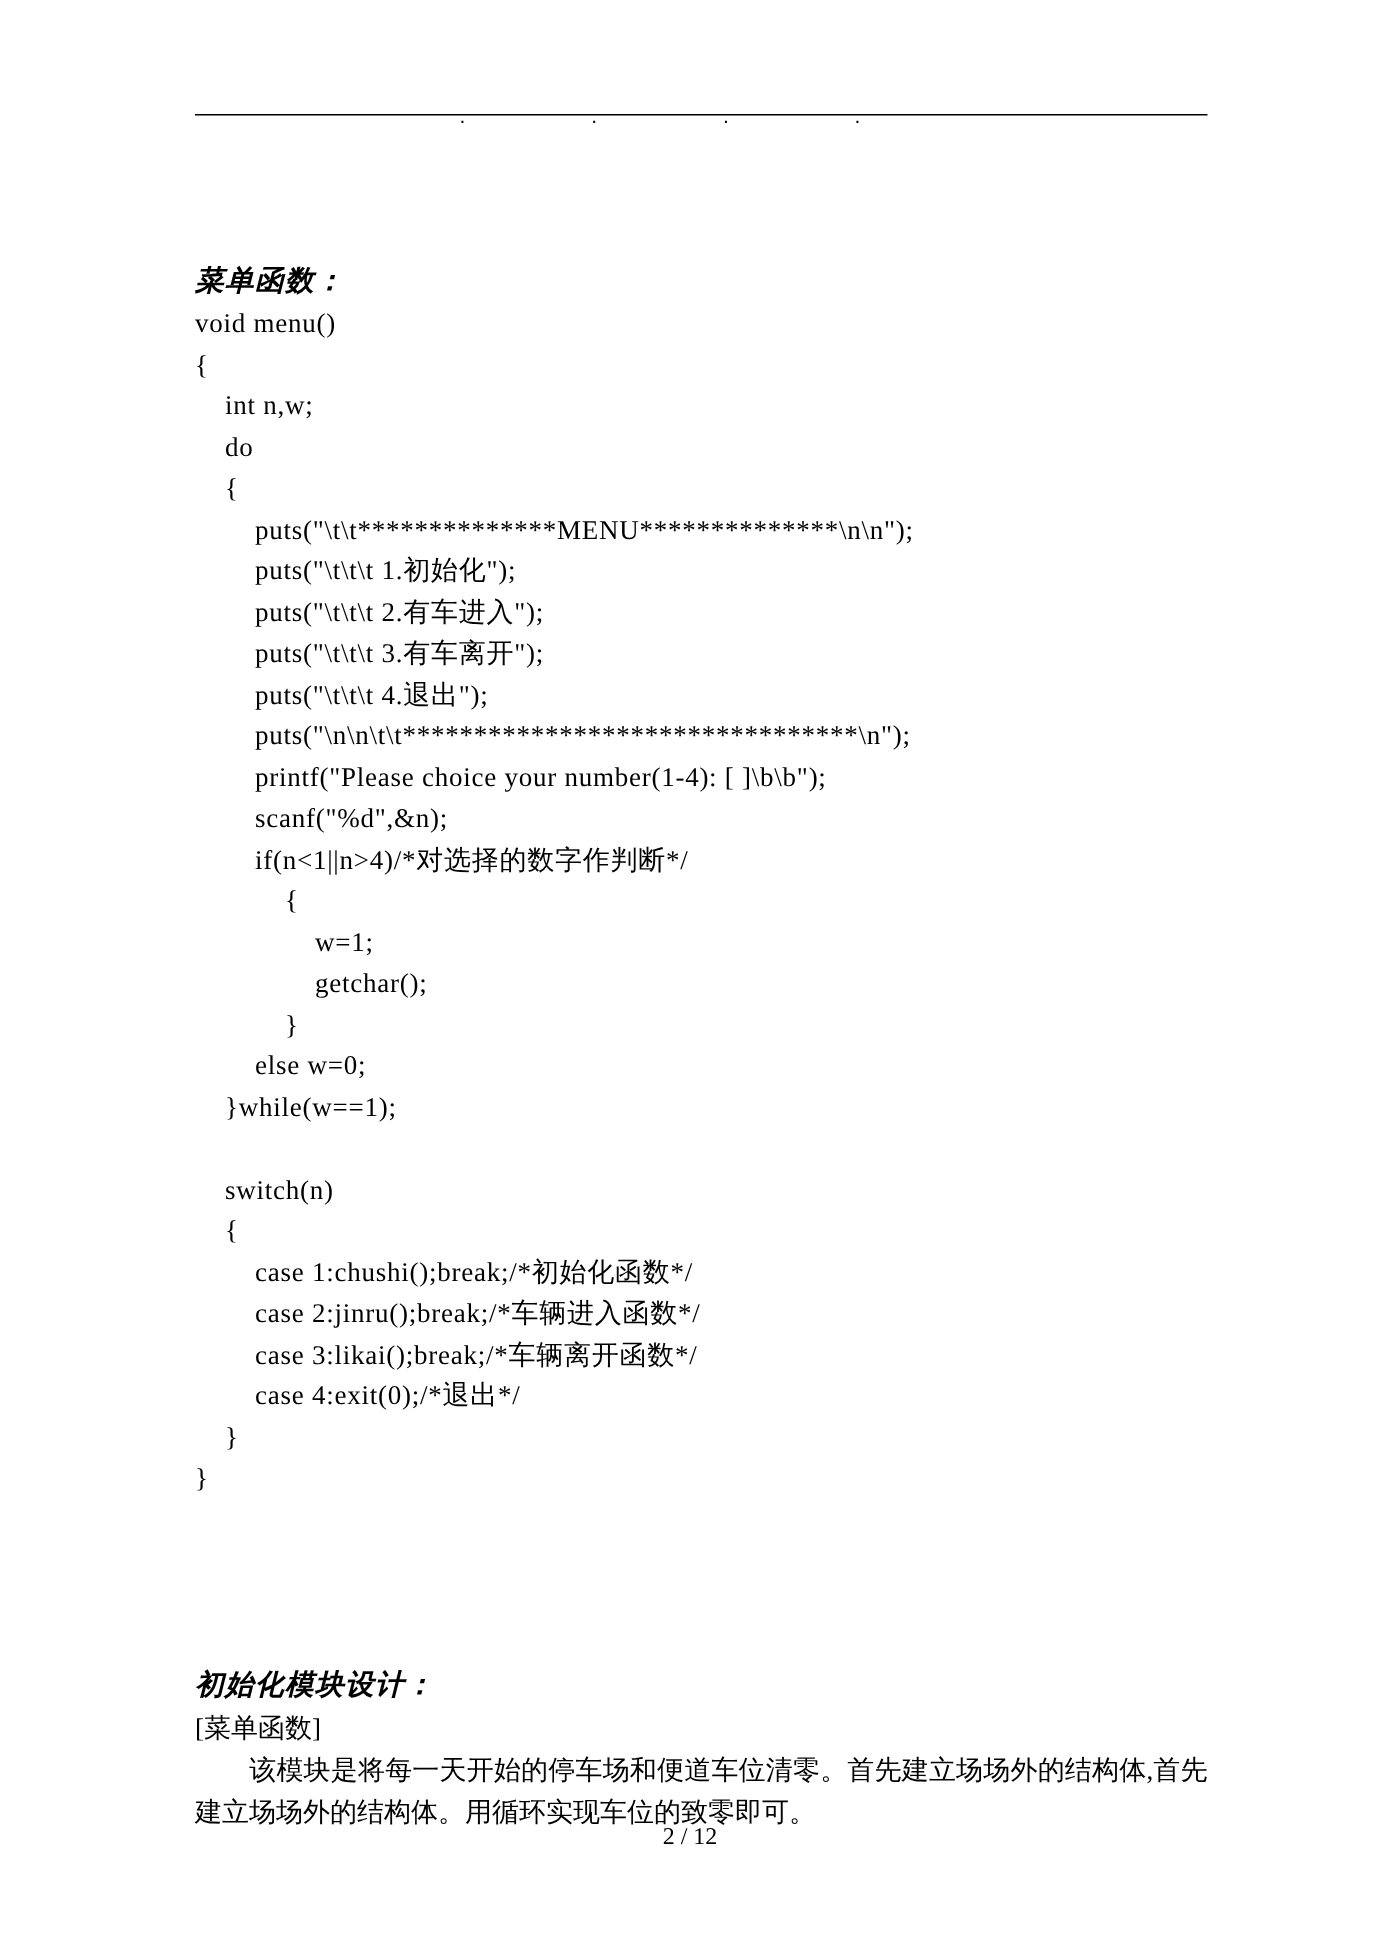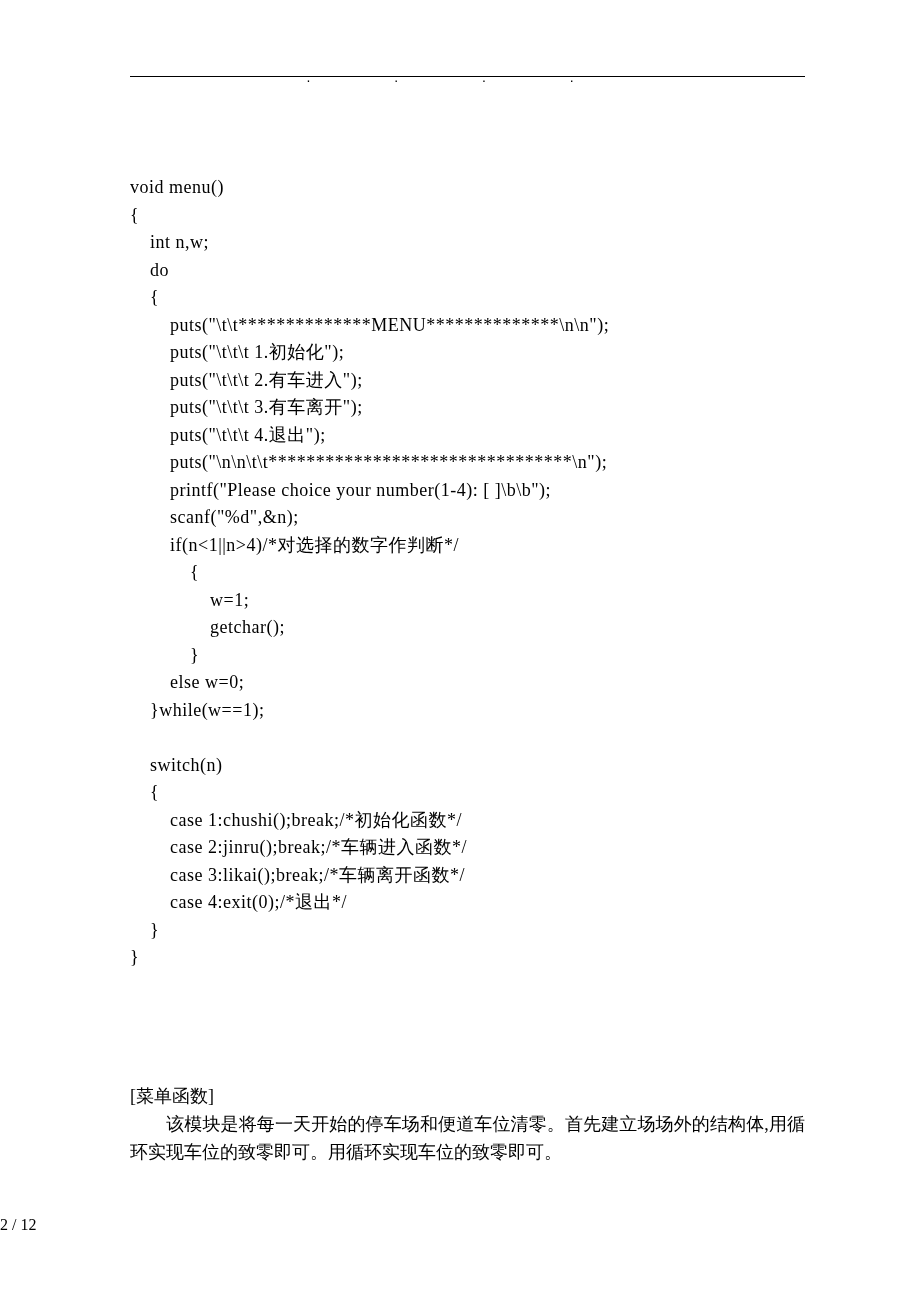--- a/index.html
+++ b/index.html
@@ -71,34 +71,35 @@
   }
   .para .indent {
     display: inline-block;
     width: 2em;
   }
   .footer {
     position: absolute;
     bottom: 68px;
     left: 0;
     right: 0;
-    text-align: left;
+    text-align: center;
     font-size: 16px;
     font-family: "SimSun", "宋体", serif;
   }
 </style>
 </head>
 <body>
 
 <div class="page">
   <div class="rule"></div>
   <div class="rule-dots">.   .      .   .</div>
 
   <div class="content">
 
+    <p class="section-heading">菜单函数：</p>
 
     <pre class="code">void menu()
 {
     int n,w;
     do
     {
         puts("\t\t**************MENU**************\n\n");
         puts("\t\t\t 1.初始化");
         puts("\t\t\t 2.有车进入");
         puts("\t\t\t 3.有车离开");
@@ -118,21 +119,22 @@
     {
         case 1:chushi();break;/*初始化函数*/
         case 2:jinru();break;/*车辆进入函数*/
         case 3:likai();break;/*车辆离开函数*/
         case 4:exit(0);/*退出*/
     }
 }</pre>
 
     <div class="gap"></div>
 
+    <p class="section-heading">初始化模块设计：</p>
 
     <p class="req-label">[菜单函数]</p>
 
-    <p class="para"><span class="indent"></span><span>该模块是将每一天开始的停车场和便道车位清零。首先建立场场外的结构体,用循环实现车位的致零即可。用循环实现车位的致零即可。</span></p>
+    <p class="para"><span class="indent"></span><span>该模块是将每一天开始的停车场和便道车位清零。首先建立场场外的结构体,首先建立场场外的结构体。用循环实现车位的致零即可。</span></p>
 
   </div>
 
   <div class="footer">2 / 12</div>
 </div>
 
 </body></html>

